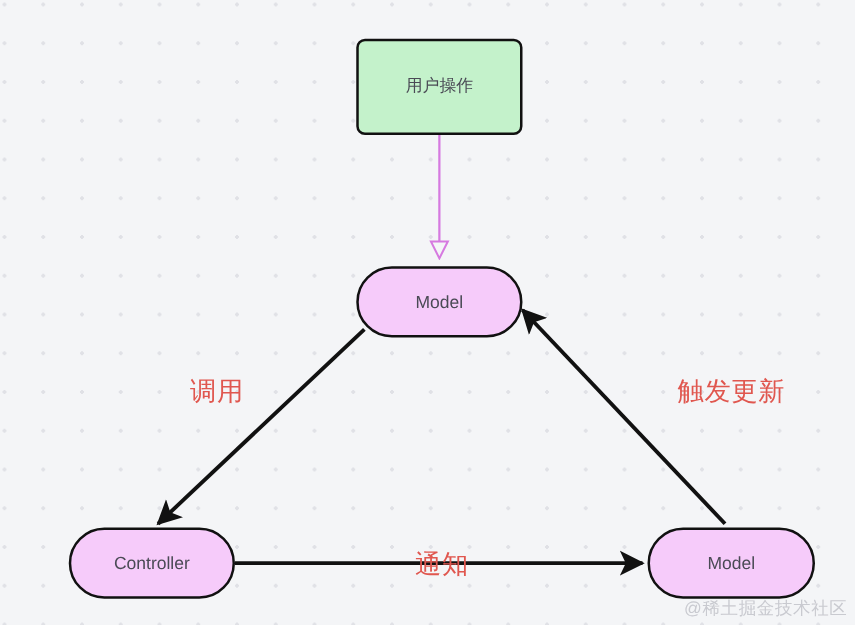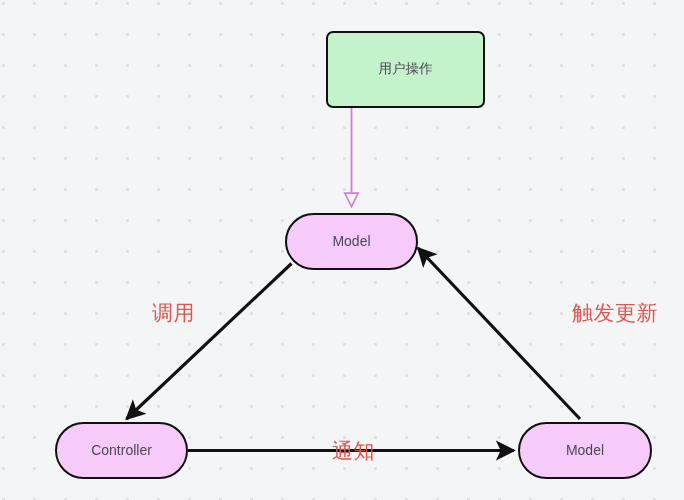--- a/index.html
+++ b/index.html
@@ -44,25 +44,24 @@
   }
   .node-rect {
     border-radius: 7px;
   }
   .node-stadium {
     border-radius: 999px;
   }
   #node-user-action {
     left: 285px;
     top: 31px;
-    width: 159px;
+    width: 133px;
     height: 77px;
     background: #c4f2cb;
     font-size: 13.5px;
-    margin-left: 41px;
   }
   #node-view {
     left: 285px;
     top: 213px;
     width: 133px;
     height: 57px;
     background: #f6cbfa;
     font-size: 14px;
   }
   #node-controller {
@@ -88,21 +87,21 @@
     font-weight: 400;
     white-space: nowrap;
     letter-spacing: 0.5px;
     margin-left: 24px;
   }
   #label-call {
     left: 128px;
     top: 299px;
   }
   #label-trigger-update {
-    left: 548px;
+    left: 518px;
     top: 299px;
   }
   #label-notify {
     left: 308px;
     top: 437px;
   }
   #watermark {
     position: absolute;
     right: 6px;
     bottom: 4px;
@@ -159,14 +158,15 @@
   <div class="node node-stadium" id="node-controller">
     <span>Controller</span>
   </div>
 
   <div class="edge-label" id="label-call">调用</div>
 
   <div class="edge-label" id="label-trigger-update">触发更新</div>
 
   <div class="edge-label" id="label-notify">通知</div>
 
+  <div id="watermark">@稀土掘金技术社区</div>
 
 </div>
 
 </body></html>

